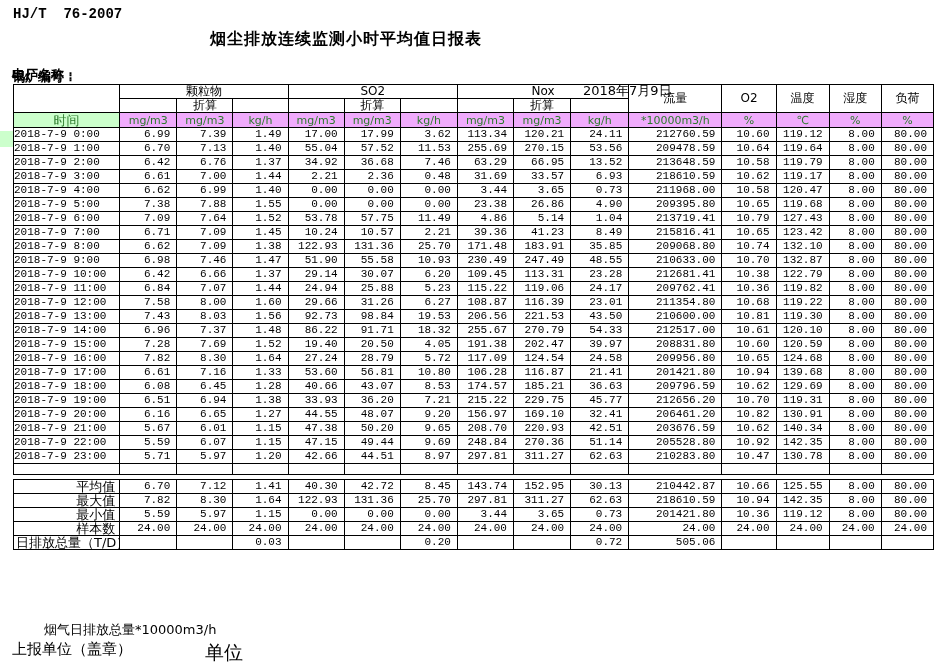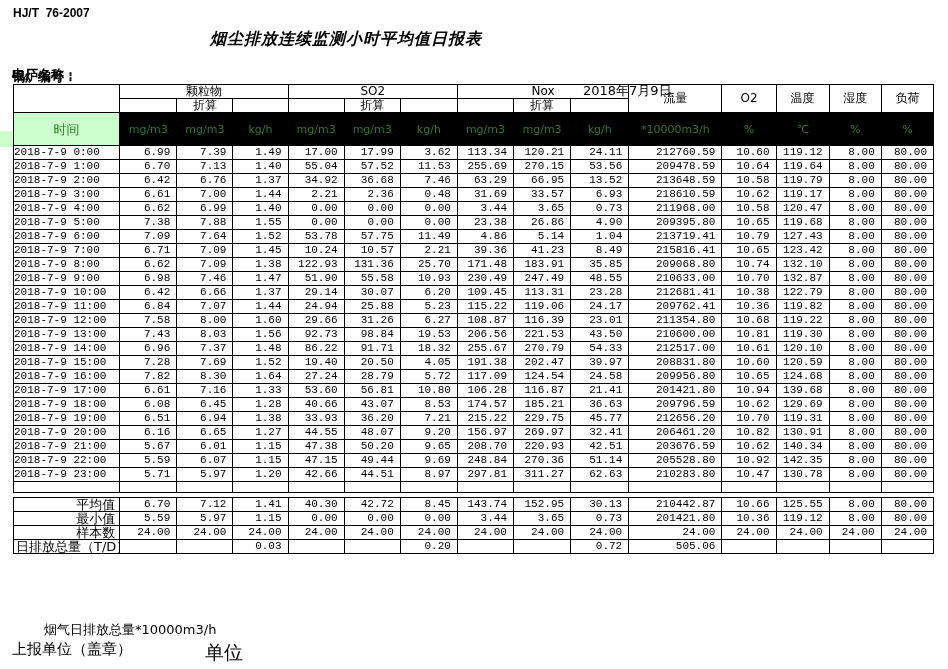--- a/index.html
+++ b/index.html
@@ -1,31 +1,31 @@
 <!DOCTYPE html>
 <html><head>
 <meta charset="utf-8">
 <style>
   * { margin:0; padding:0; box-sizing:border-box; }
   html,body { width:948px; height:669px; background:#ffffff; overflow:hidden; }
   body { position:relative; font-family:"Liberation Mono","DejaVu Sans",sans-serif; color:#000; }
 
-  .std-code { position:absolute; left:13px; top:6px; font-weight:bold; font-size:12px; white-space:pre; font-family:Liberation Sans, sans-serif; }
-  .title { position:absolute; left:210px; top:29px; font-weight:bold; font-size:16px; letter-spacing:1px; font-family:"DejaVu Sans",sans-serif;font-style:italic; }
+  .std-code { position:absolute; left:13px; top:6px; font-weight:bold; font-size:14px; white-space:pre; font-family:Liberation Mono, monospace; }
+  .title { position:absolute; left:210px; top:29px; font-weight:bold; font-size:16px; letter-spacing:1px; font-family:"DejaVu Sans",sans-serif; }
   .plant-label { position:absolute; left:12px; top:66px; font-weight:bold; font-size:13px; font-family:"DejaVu Sans",sans-serif; }
   .boiler-label { position:absolute; left:12px; top:68px; font-weight:bold; font-size:13px; font-family:"DejaVu Sans",sans-serif; }
   .report-date { position:absolute; left:583px; top:82px; font-size:13px; font-family:"DejaVu Sans",sans-serif; }
 
   .green-strip { position:absolute; left:0; top:131px; width:14px; height:16px; background:#ccffcc; }
 
   .tables { position:absolute; left:13px; top:84px; width:921px; }
   table { border-collapse:collapse; table-layout:fixed; width:921px; font-size:11px; }
   td { border:1px solid #000; overflow:hidden; white-space:nowrap; height:14px; line-height:13px; }
   thead td { text-align:center; font-size:12px; font-family:"DejaVu Sans",sans-serif; height:14px; }
-  td.unit { background:#000000; color:#2b7a2b; text-align:center; font-size:11px; height:33px; }
+  td.unit { background:#f0abfc; color:#2b7a2b; text-align:center; font-size:11px; height:15px; }
   td.time-head { background:#ccffcc; color:#2b7a2b; text-align:center; font-size:13px; font-family:"DejaVu Sans",sans-serif; }
   td.time { text-align:right; padding-right:20px;font-family:Liberation Mono, monospace; }
   td.num { text-align:right; padding-right:6px; }
   tr.empty-row td { height:11px; }
   table.summary { margin-top:4px; }
   td.slabel { text-align:right; padding-right:4px; font-size:13px; font-family:"DejaVu Sans",sans-serif; }
   td.slabel.left { text-align:left; padding-left:2px; }
   tr.total-row td { height:12px; }
 
   .flue-note { position:absolute; left:12px; top:621px; font-size:13px; font-family:"DejaVu Sans",sans-serif;margin-left:32px; }
@@ -445,21 +445,21 @@
         </tr>
         <tr>
           <td class="time">2018-7-9 20:00</td>
           <td class="num">6.16</td>
           <td class="num">6.65</td>
           <td class="num">1.27</td>
           <td class="num">44.55</td>
           <td class="num">48.07</td>
           <td class="num">9.20</td>
           <td class="num">156.97</td>
-          <td class="num">269.97</td>
+          <td class="num">169.10</td>
           <td class="num">32.41</td>
           <td class="num">206461.20</td>
           <td class="num">10.82</td>
           <td class="num">130.91</td>
           <td class="num">8.00</td>
           <td class="num">80.00</td>
         </tr>
         <tr>
           <td class="time">2018-7-9 21:00</td>
           <td class="num">5.67</td>
@@ -561,20 +561,37 @@
           <td class="num">143.74</td>
           <td class="num">152.95</td>
           <td class="num">30.13</td>
           <td class="num">210442.87</td>
           <td class="num">10.66</td>
           <td class="num">125.55</td>
           <td class="num">8.00</td>
           <td class="num">80.00</td>
         </tr>
         <tr>
+          <td class="slabel">最大值</td>
+          <td class="num">7.82</td>
+          <td class="num">8.30</td>
+          <td class="num">1.64</td>
+          <td class="num">122.93</td>
+          <td class="num">131.36</td>
+          <td class="num">25.70</td>
+          <td class="num">297.81</td>
+          <td class="num">311.27</td>
+          <td class="num">62.63</td>
+          <td class="num">218610.59</td>
+          <td class="num">10.94</td>
+          <td class="num">142.35</td>
+          <td class="num">8.00</td>
+          <td class="num">80.00</td>
+        </tr>
+        <tr>
           <td class="slabel">最小值</td>
           <td class="num">5.59</td>
           <td class="num">5.97</td>
           <td class="num">1.15</td>
           <td class="num">0.00</td>
           <td class="num">0.00</td>
           <td class="num">0.00</td>
           <td class="num">3.44</td>
           <td class="num">3.65</td>
           <td class="num">0.73</td>

